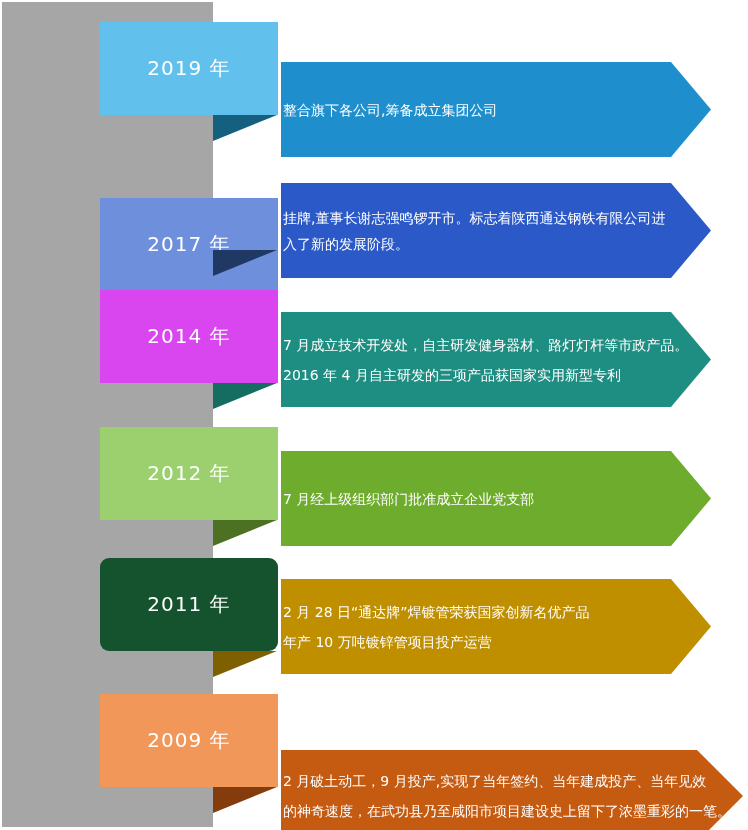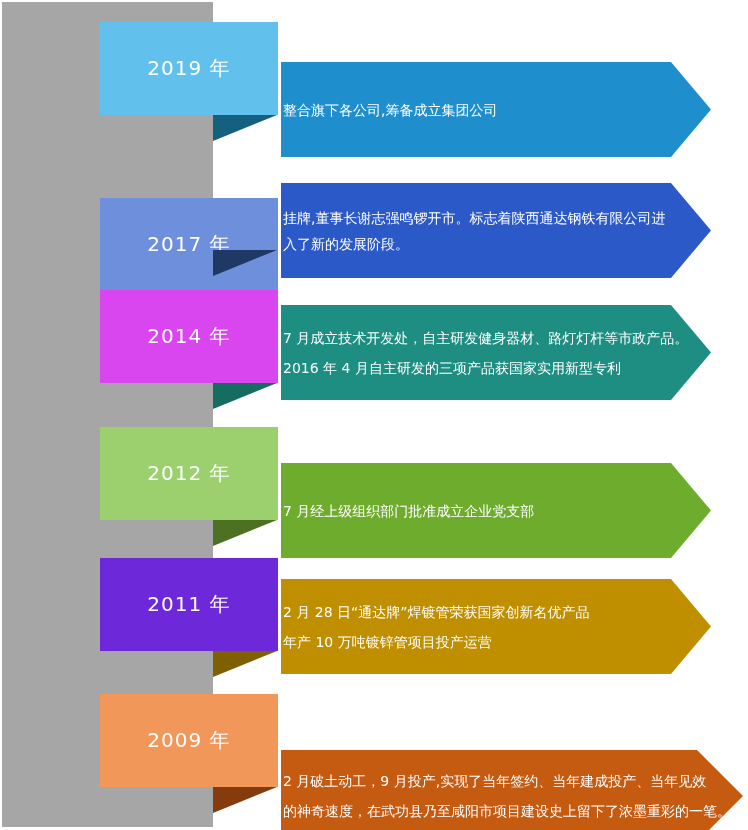--- a/index.html
+++ b/index.html
@@ -23,21 +23,21 @@
     display:flex;flex-direction:column;justify-content:center;
     color:#ffffff;font-size:14px;line-height:30px;padding-left:2px;
   }
   .banner.std{width:430px;clip-path:polygon(0 0,390px 0,100% 50%,390px 100%,0 100%);}
   .banner.wide{width:462px;height:92px;clip-path:polygon(0 0,416px 0,100% 50%,416px 100%,0 100%);}
   .banner.lh26{line-height:26px;}
   .bline{white-space:nowrap;}
   
   .e0-box{top:22px;}  .e0-fold{top:115px;} .e0-banner{top:62px;}
   .e1-box{top:157px;margin-top:41px;} .e1-fold{top:250px;} .e1-banner{top:183px;}
-  .e2-box{top:290px;} .e2-fold{top:383px;} .e2-banner{top:305px;}
+  .e2-box{top:290px;} .e2-fold{top:383px;} .e2-banner{top:312px;}
   .e3-box{top:427px;align-items:center;} .e3-fold{top:520px;} .e3-banner{top:451px;}
   .e4-box{top:558px;} .e4-fold{top:651px;} .e4-banner{top:579px;}
   .e5-box{top:694px;} .e5-fold{top:787px;} .e5-banner{top:726px;}
 </style>
 </head>
 <body>
 
 <div class="stage">
 
   <div class="spine" style="background-color: rgb(166, 166, 166);"></div>
@@ -65,25 +65,25 @@
   <div class="fold e2-fold" style="background-color: rgb(21, 108, 97);"></div>
   <div class="banner std e2-banner" style="background-color: rgb(31, 142, 130);">
     <div class="bline">7 月成立技术开发处，自主研发健身器材、路灯灯杆等市政产品。</div>
     <div class="bline">2016 年 4 月自主研发的三项产品获国家实用新型专利</div>
   </div>
 
   <div class="year-box e3-box" style="background-color: rgb(156, 208, 110);">
     <span>2012 年</span>
   </div>
   <div class="fold e3-fold" style="background-color: rgb(76, 113, 34);"></div>
-  <div class="banner std e3-banner" style="background-color: rgb(110, 172, 46); margin-top: 12px;">
+  <div class="banner std e3-banner" style="background-color: rgb(110, 172, 46);">
     <div class="bline">7 月经上级组织部门批准成立企业党支部</div>
   </div>
 
-  <div class="year-box e4-box" style="background-color: #6d28d9;">
+  <div class="year-box e4-box" style="background-color: #14532d; border-radius: 9px;">
     <span>2011 年</span>
   </div>
   <div class="fold e4-fold" style="background-color: rgb(127, 96, 0);"></div>
   <div class="banner std e4-banner" style="background-color: rgb(191, 143, 0);">
     <div class="bline">2 月 28 日“通达牌”焊镀管荣获国家创新名优产品</div>
     <div class="bline">年产 10 万吨镀锌管项目投产运营</div>
   </div>
 
   <div class="year-box e5-box" style="background-color: rgb(241, 151, 90);">
     <span>2009 年</span>

